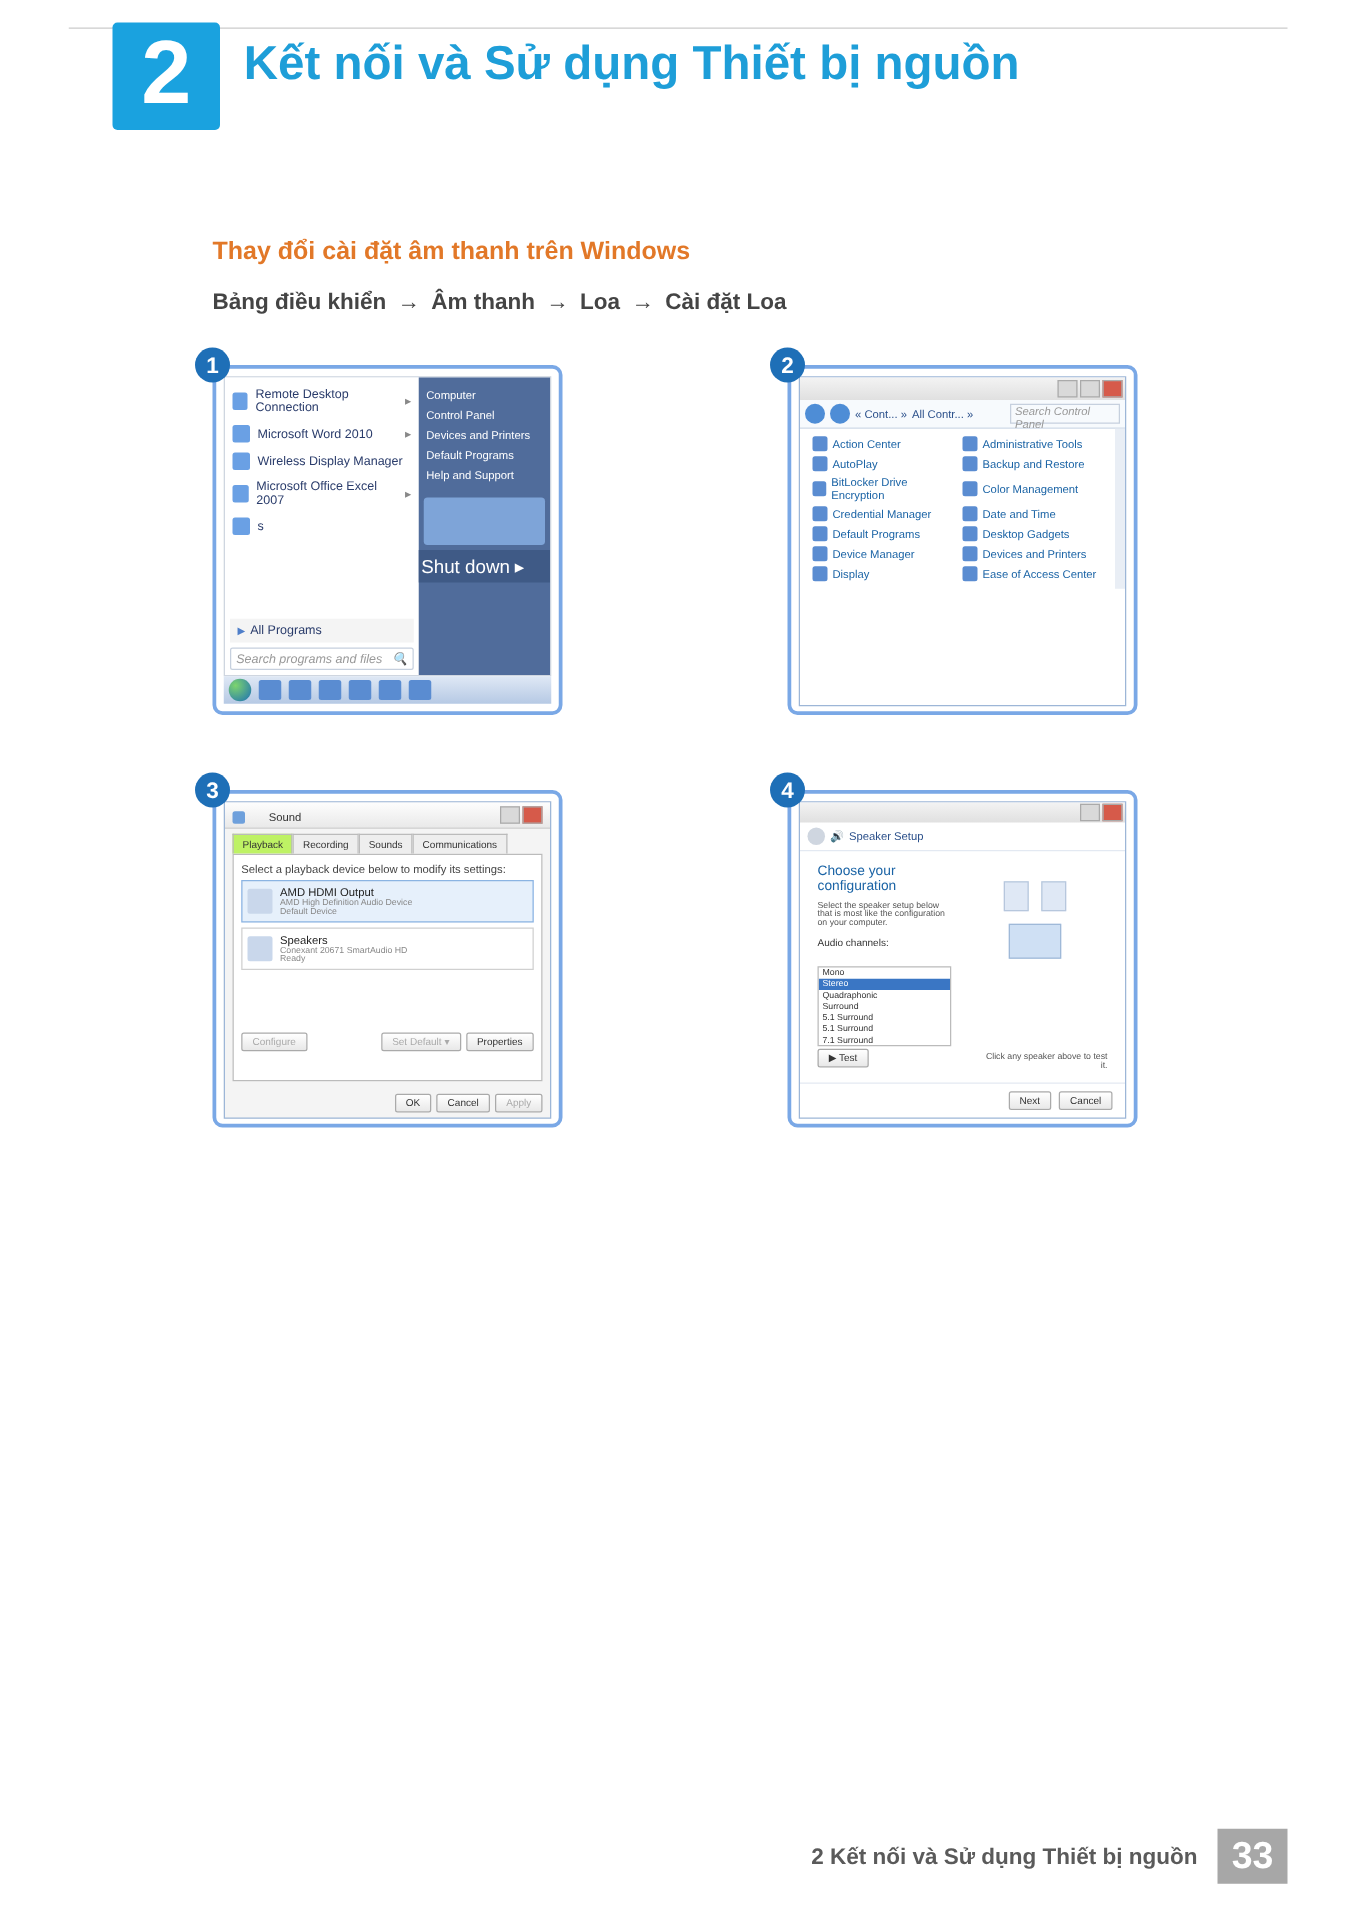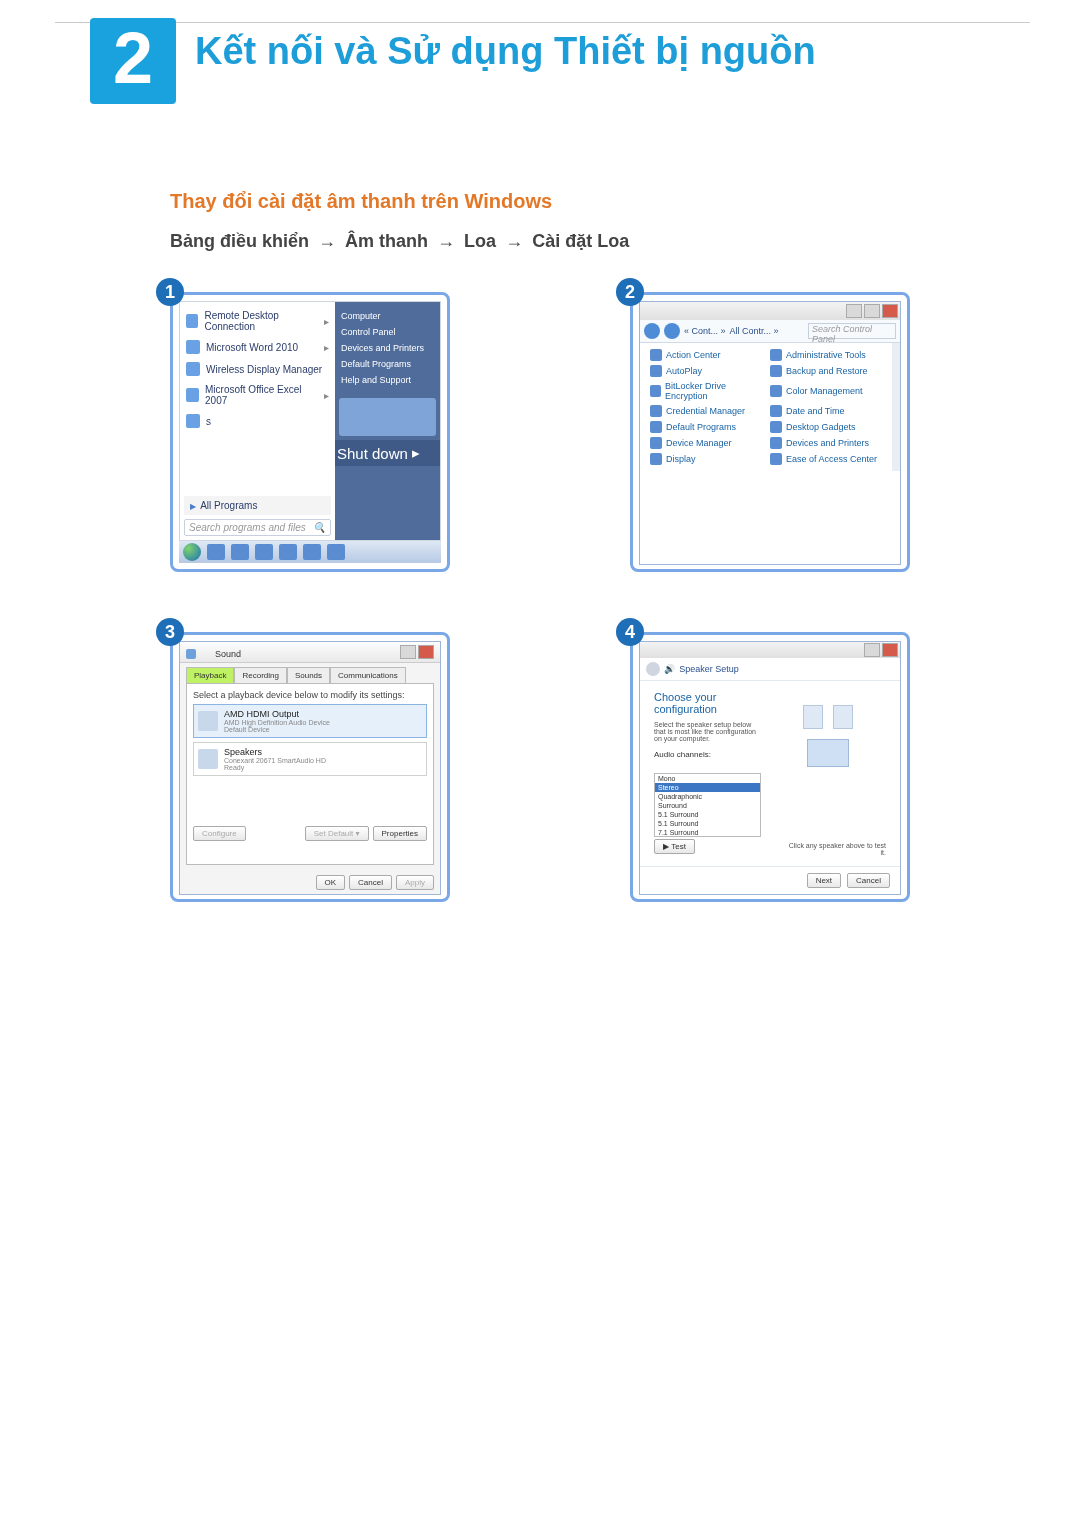--- a/index.html
+++ b/index.html
@@ -345,13 +345,17 @@
               <span class="btn">Next</span>
               <span class="btn">Cancel</span>
             </div>
           </div>
         </div>
       </div>
 
     </div>
   </div>
 
+  <div class="footer">
+    <span class="footer-t">2 Kết nối và Sử dụng Thiết bị nguồn</span>
+    <span class="footer-pg">33</span>
+  </div>
 </div>
 
 </body></html>

